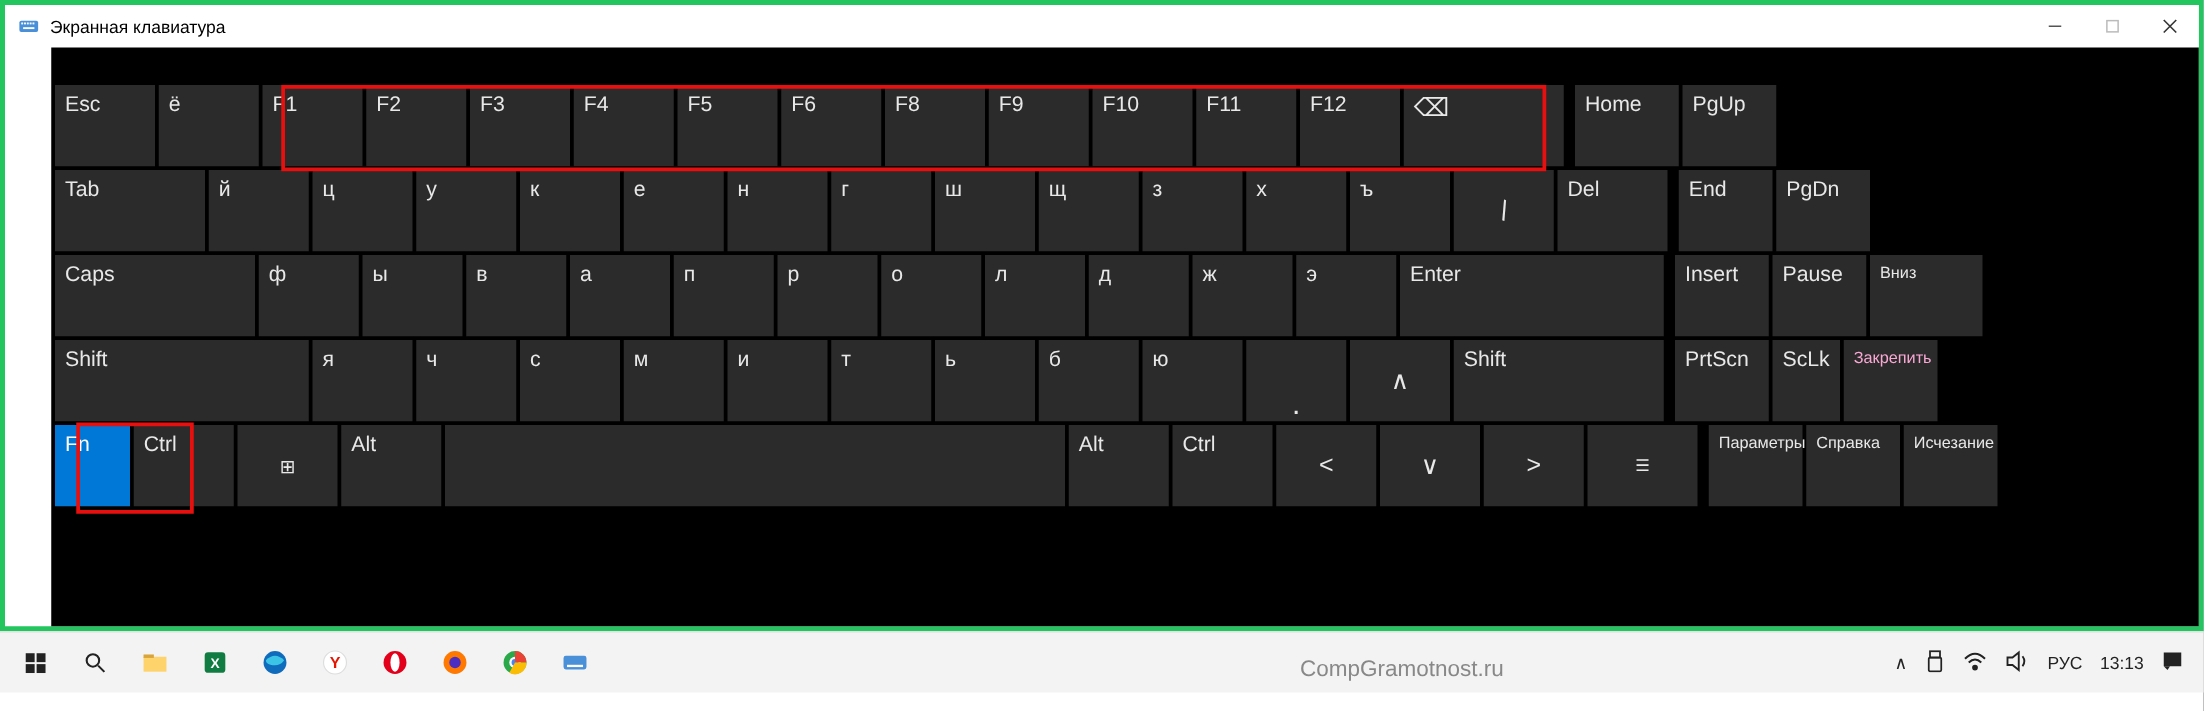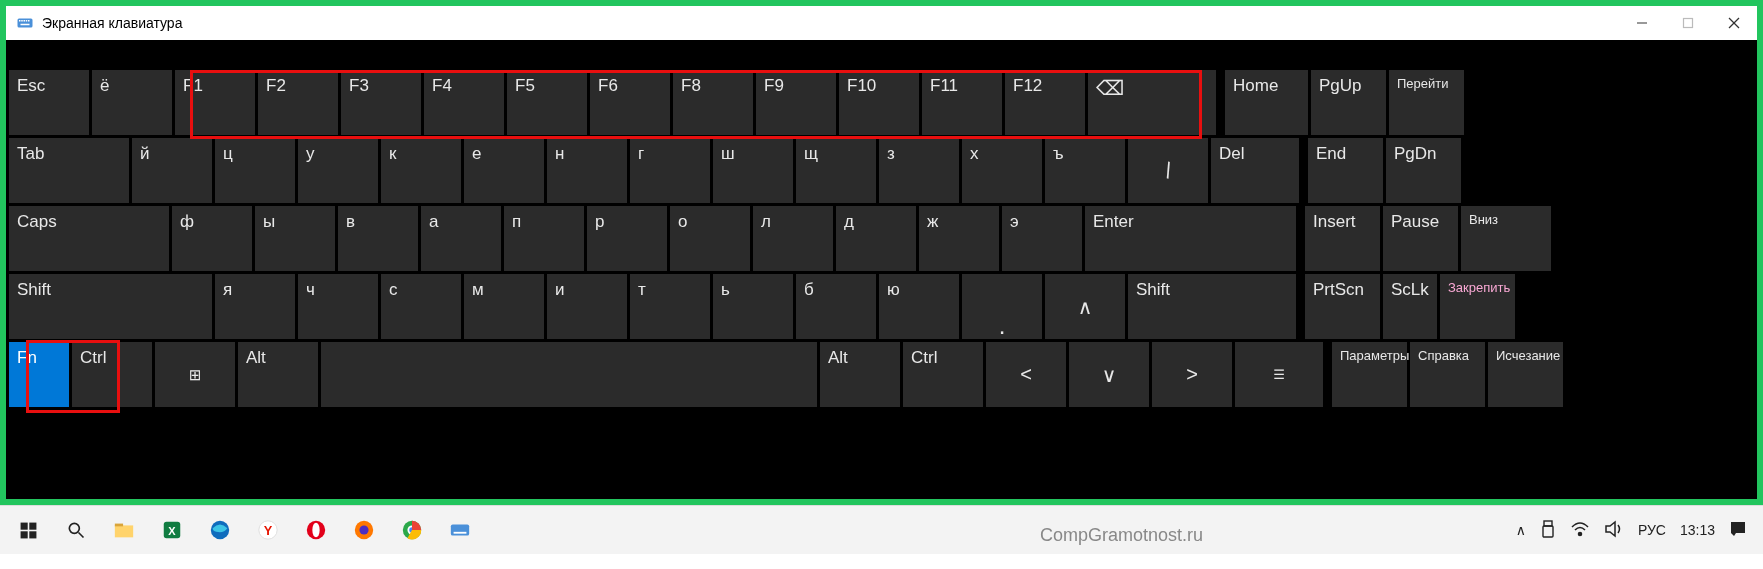--- a/index.html
+++ b/index.html
@@ -1,22 +1,22 @@
 <!DOCTYPE html>
 <html><head>
 <meta charset="utf-8">
 <style>
 * { margin: 0; padding: 0; box-sizing: border-box; font-family: "Segoe UI", Arial, sans-serif; }
 body { width: 1763px; height: 569px; background: #fff; overflow: hidden; }
-.window { width: 100%; height: 505px; display: flex; flex-direction: column; border: 6px solid #22c55e; }
+.window { width: 100%; height: 505px; display: flex; flex-direction: column; border: 4px solid #22c55e; }
 .title-bar { height: 34px; background: #fff; display: flex; align-items: center; padding-left: 10px; color: #000; font-size: 14px; }
 .title-bar .app-icon { width: 18px; height: 18px; margin-right: 8px; }
 .title-bar .spacer { flex: 1; }
 .title-bar .win-ctrl { width: 46px; height: 34px; display: flex; align-items: center; justify-content: center; font-size: 13px; color: #555; }
-.keyboard-area { flex: 1; background: #000; padding: 30px 0 28px 0; position: relative; }
+.keyboard-area { flex: 1; background: #000; padding: 30px 0 28px 0; position: relative; margin-left: 37px; }
 .kbd { display: flex; flex-direction: column; gap: 3px; padding: 0 3px; }
 .row { display: flex; gap: 3px; height: 65px; }
 .key { background: #2b2b2b; color: #e8e8e8; font-size: 17px; display: flex; padding: 6px 8px; position: relative; cursor: pointer; }
 .key.top { align-items: flex-start; }
 .key.fn-active { background: #0078d7; color: #fff; }
 .key .arrow { font-size: 20px; margin: auto; }
 .key .period { font-size: 24px; margin: auto auto 0 auto; line-height: 0.6; }
 .key .sym { margin: auto; font-size: 22px; }
 .highlight-box { position: absolute; border: 3px solid #e80f0f; pointer-events: none; }
 .taskbar { height: 49px; width: 100%; background: #f3f3f3; border-top: 1px solid #ddd; display: flex; align-items: center; padding: 0 4px; position: relative; }
@@ -77,21 +77,20 @@
         <div class="key top" style="width:80px">F9</div>
         <div class="key top" style="width:80px">F10</div>
         <div class="key top" style="width:80px">F11</div>
         <div class="key top" style="width:80px">F12</div>
         <div class="key top" style="width:128px">
             <span style="font-size:20px">⌫</span>
           </div>
         <div style="width:3px"></div>
         <div class="key top" style="width:83px">Home</div>
         <div class="key top" style="width:75px">PgUp</div>
-        <div class="key top smalltxt" style="width:75px">Перейти</div>
       </div>
 
       <div class="row">
         <div class="key top" style="width:120px">Tab</div>
         <div class="key top" style="width:80px">й</div>
         <div class="key top" style="width:80px">ц</div>
         <div class="key top" style="width:80px">у</div>
         <div class="key top" style="width:80px">к</div>
         <div class="key top" style="width:80px">е</div>
         <div class="key top" style="width:80px">н</div>

